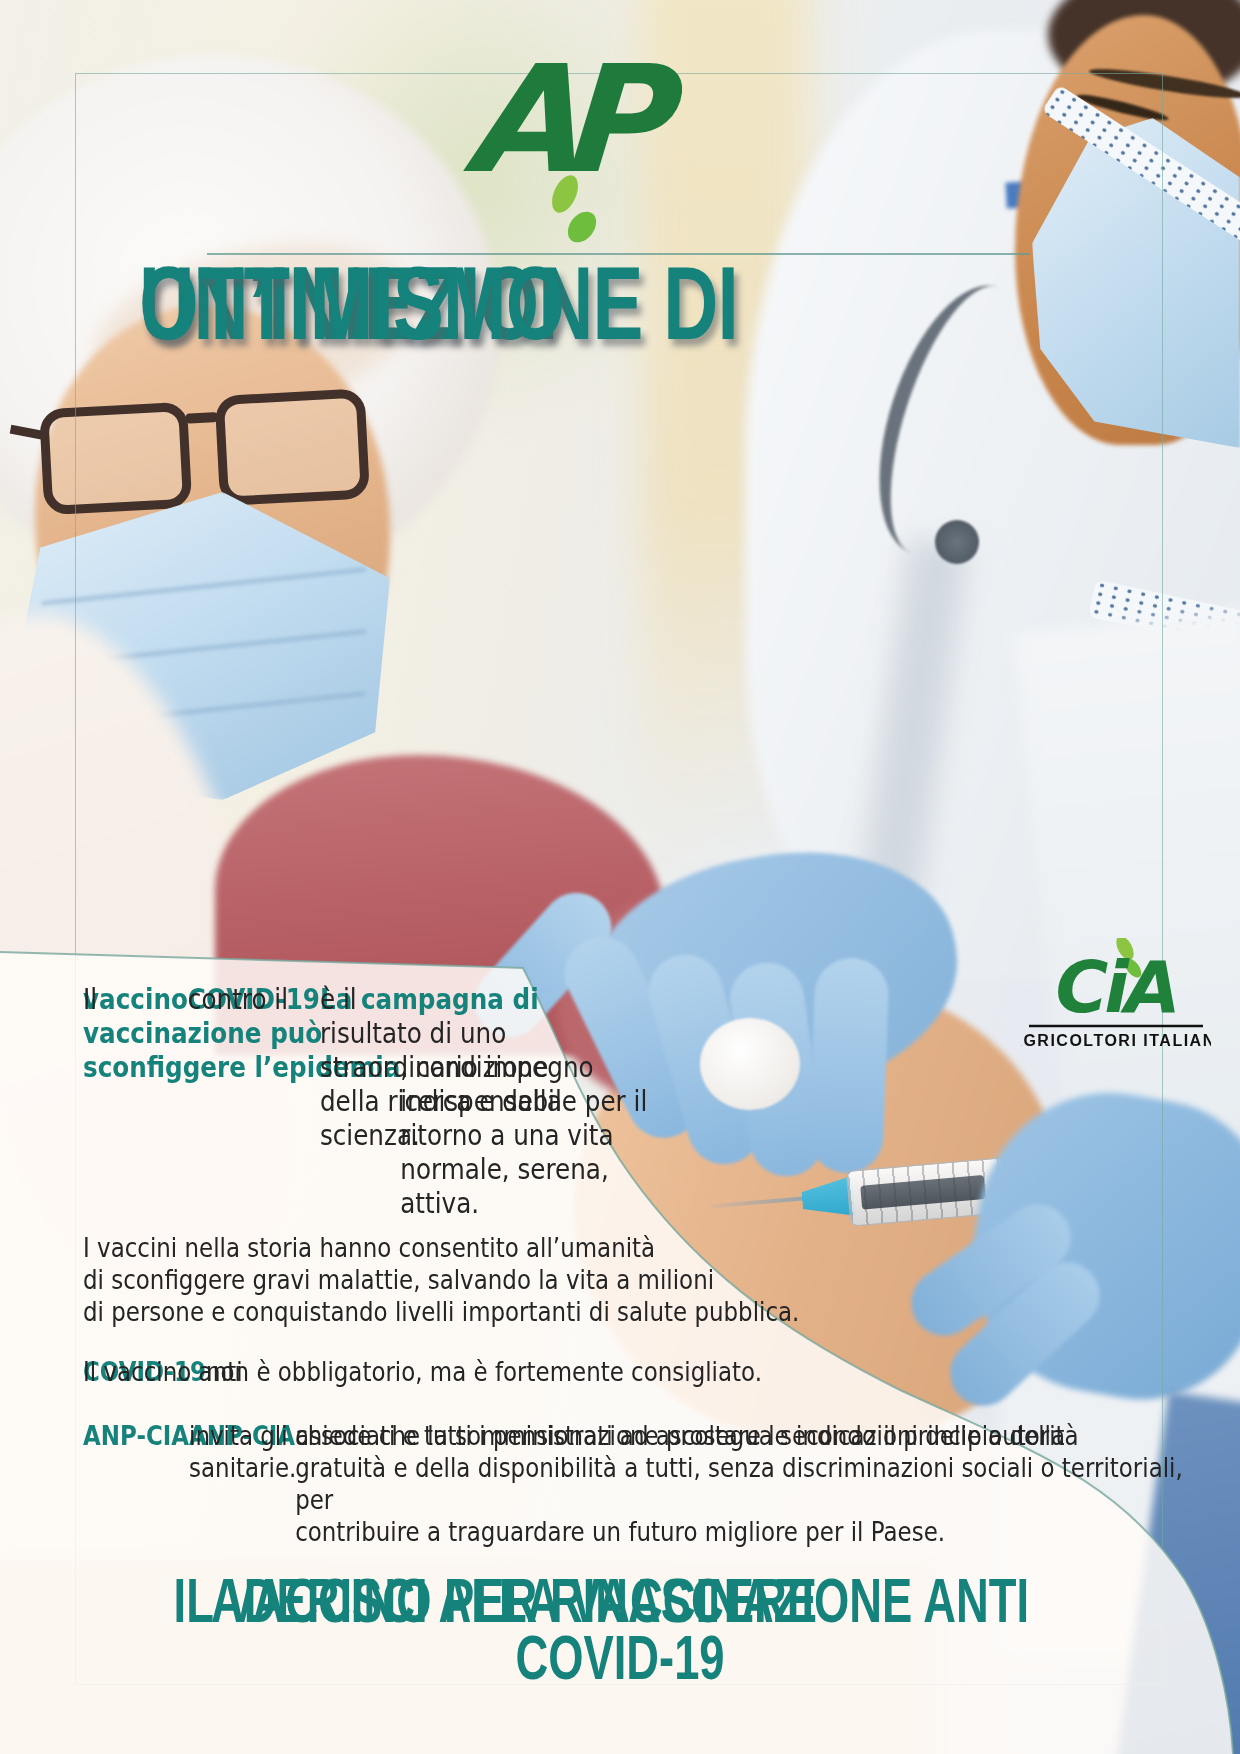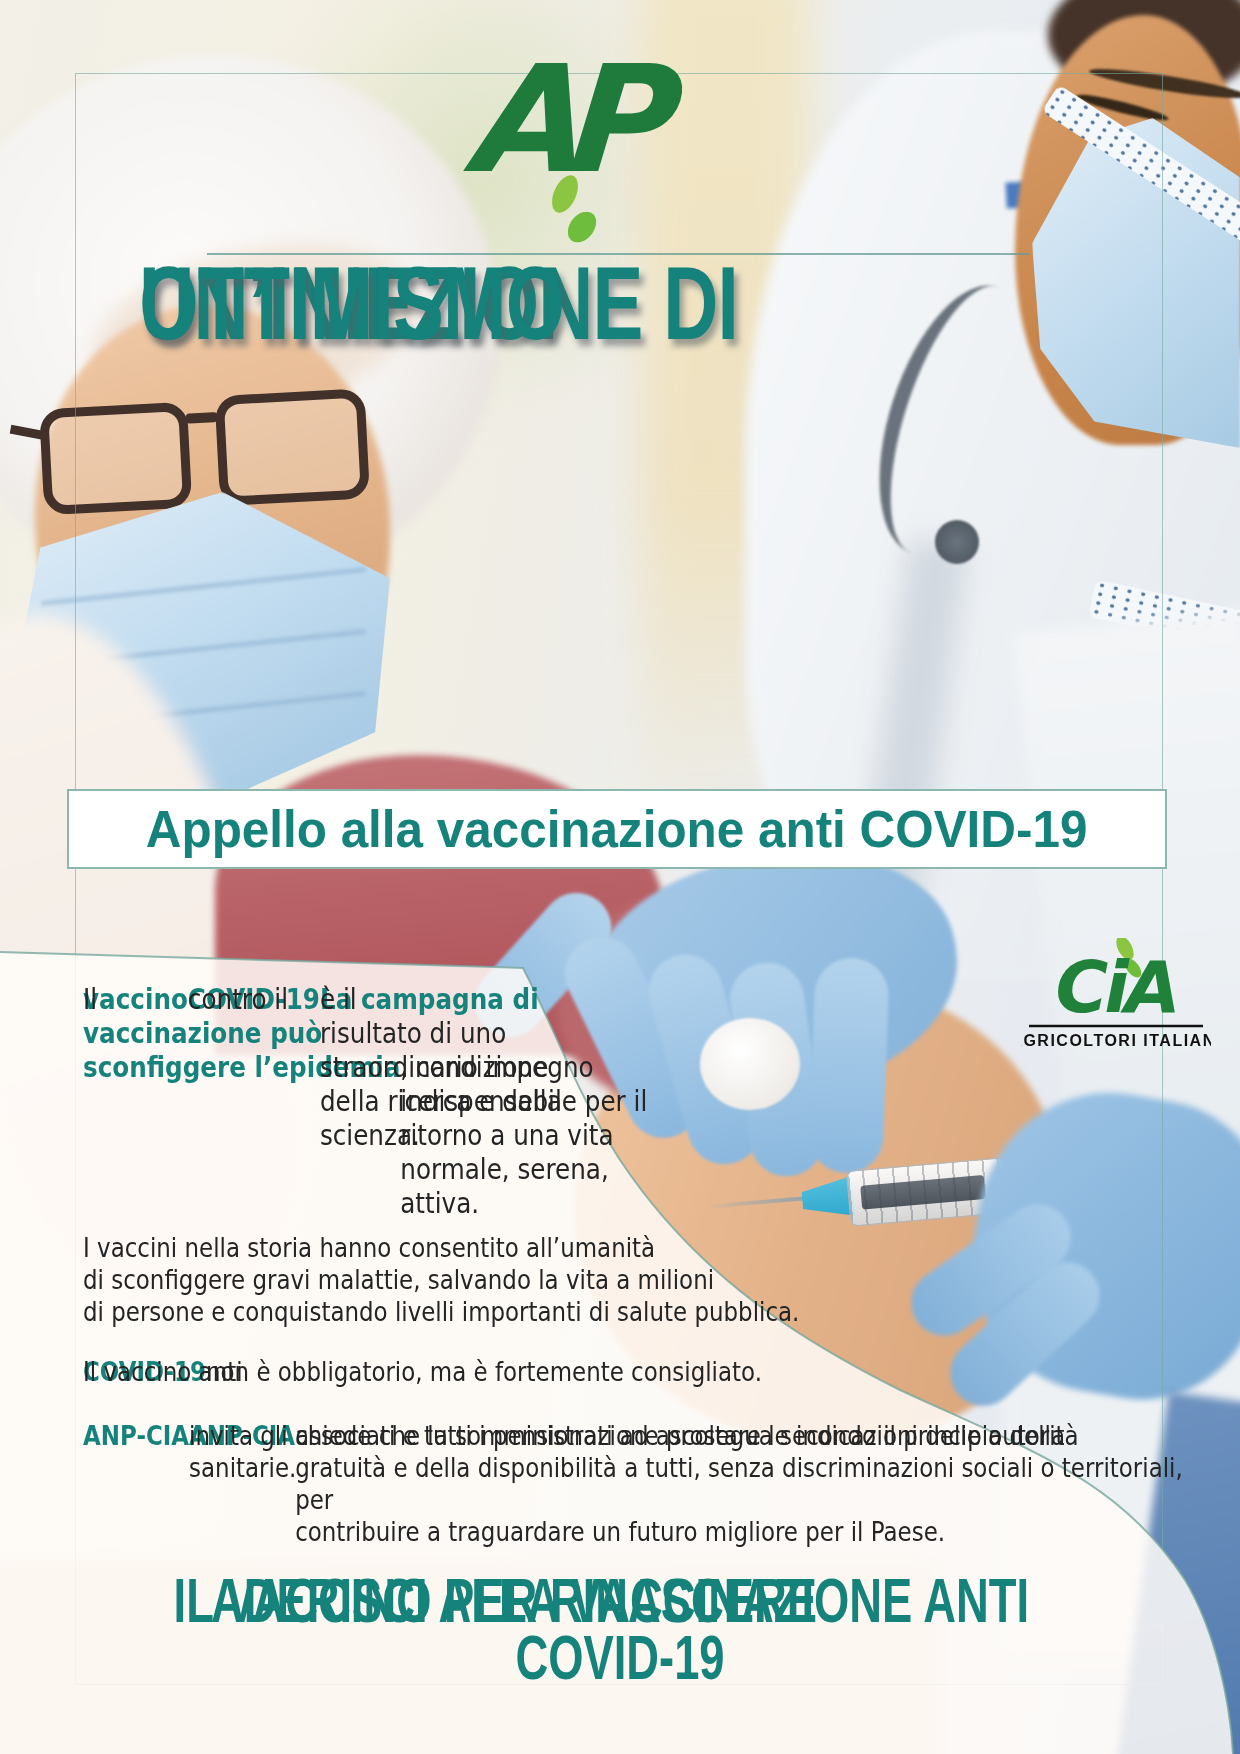--- a/index.html
+++ b/index.html
@@ -221,23 +221,20 @@
     <div class="anp-mono">AP</div>
     <div class="leaf l1"></div>
     <div class="leaf l2"></div>
   </div>
 
   <div class="main-title">
     <div>UN’INIEZIONE DI</div>
     <div>OTTIMISMO</div>
   </div>
 
-  <div class="banner">
-    <span>Appello alla vaccinazione anti COVID-19</span>
-  </div>
 
   <div class="body-text">
       <div class="para p1"><span>Il </span><span class="hl">vaccino</span><span> contro il </span><span class="hl">COVID-19</span><span> è il
 risultato di uno straordinario impegno
 della ricerca e della scienza.
 </span><span class="hl">La campagna di vaccinazione può
 sconfiggere l’epidemia</span><span>, condizione
 indispensabile per il ritorno a una vita
 normale, serena, attiva.</span></div>
       <div class="para p2"><span>I vaccini nella storia hanno consentito all’umanità

